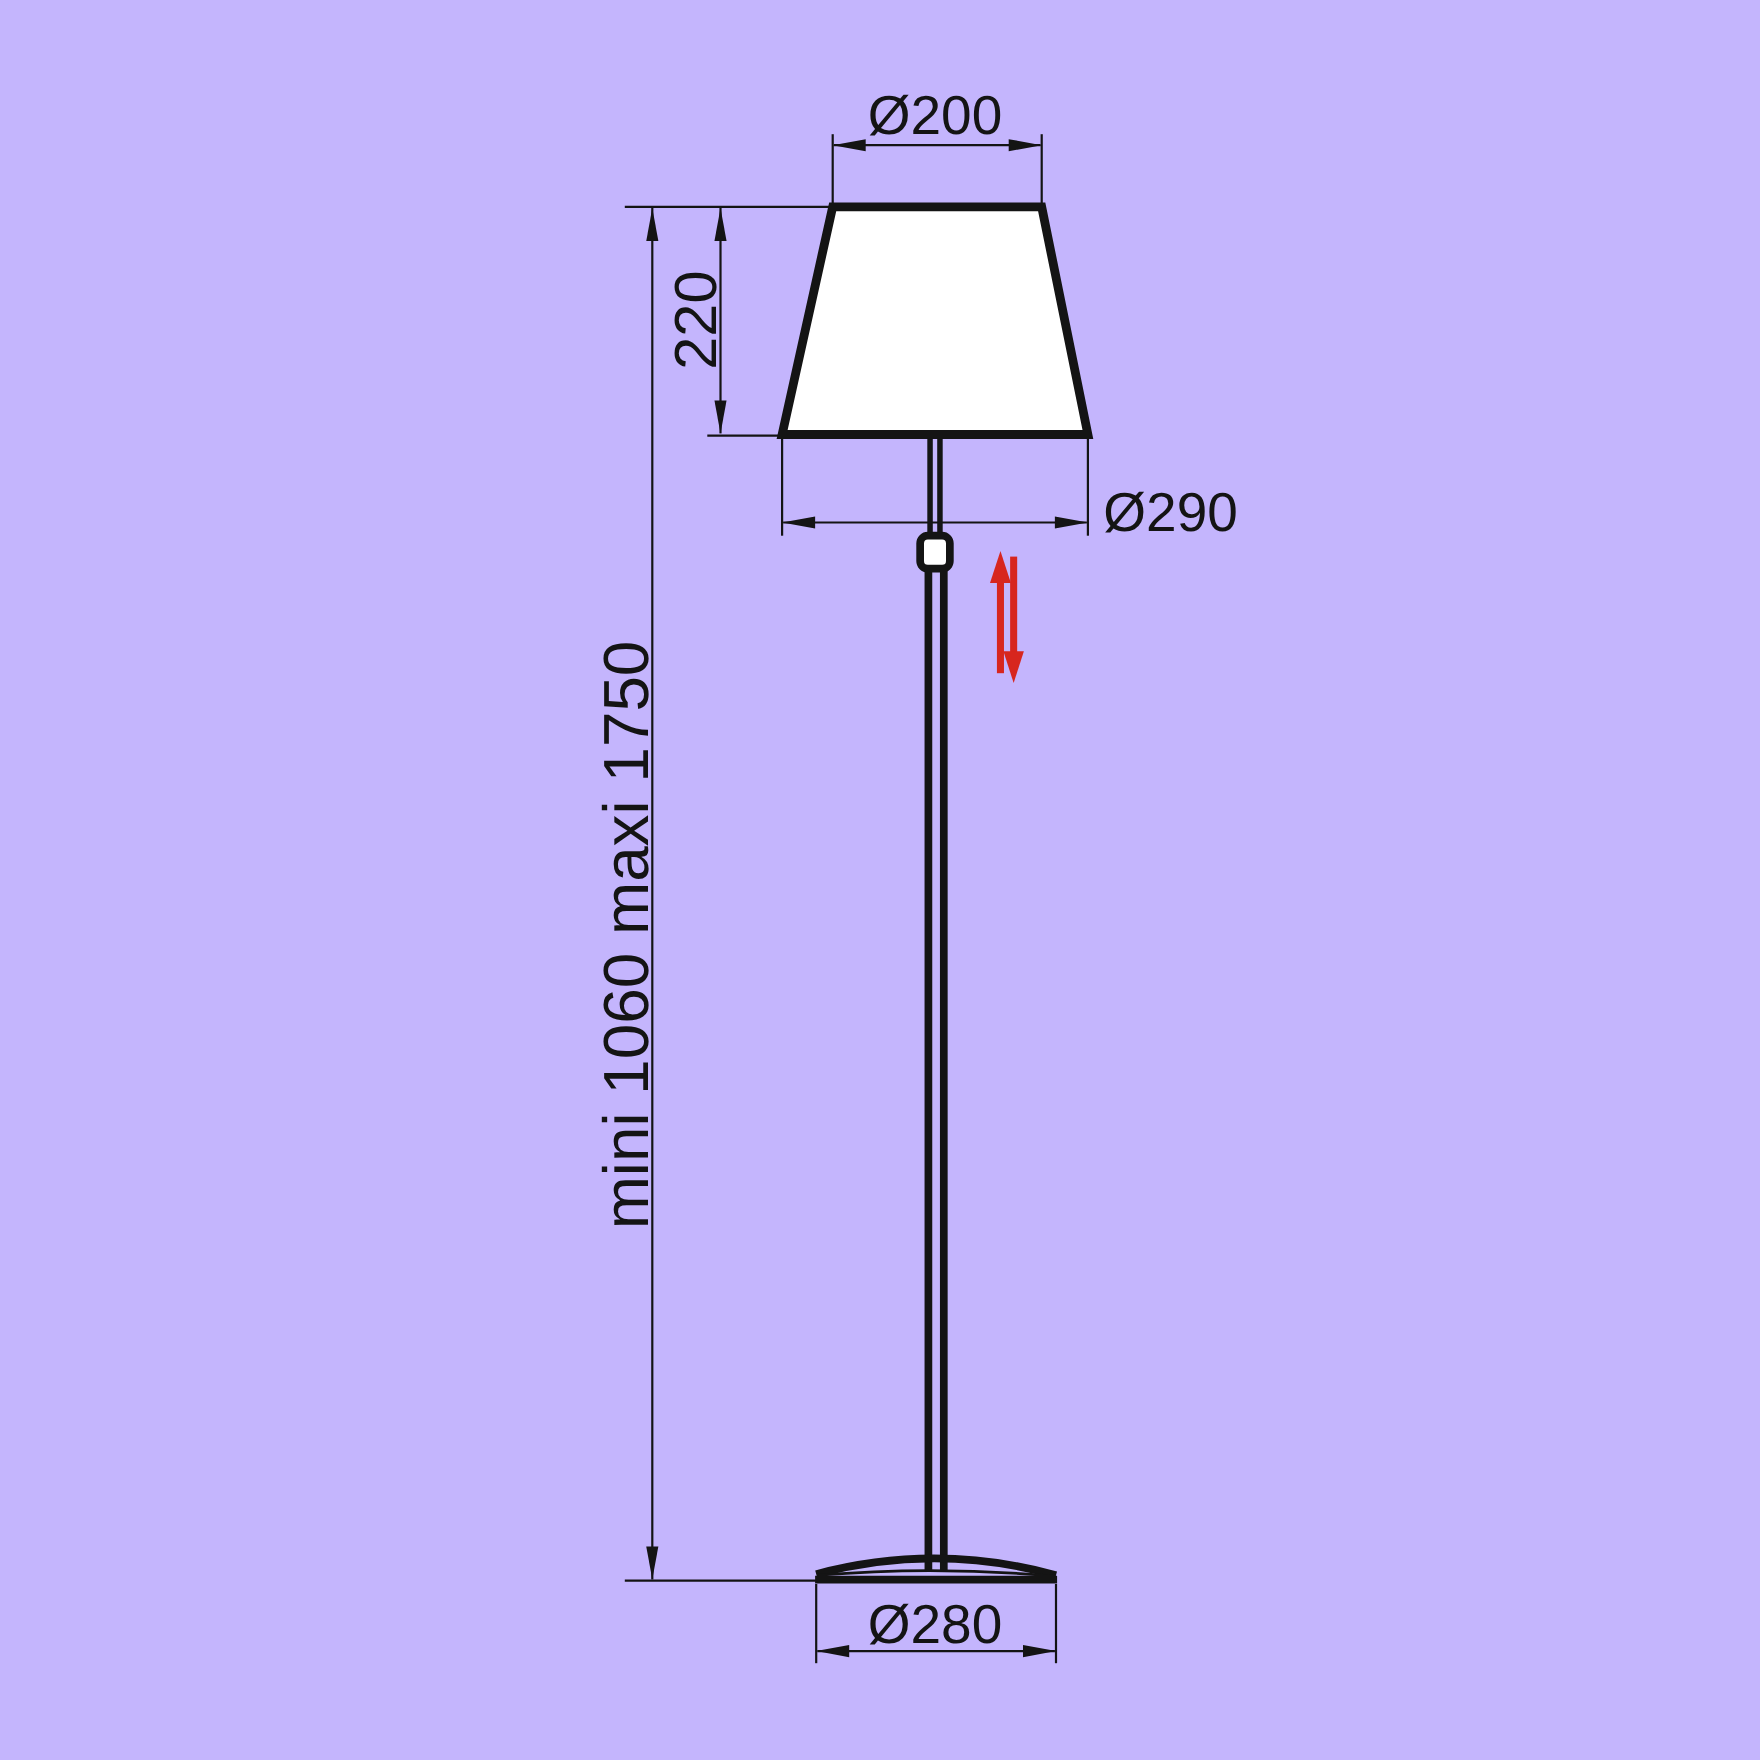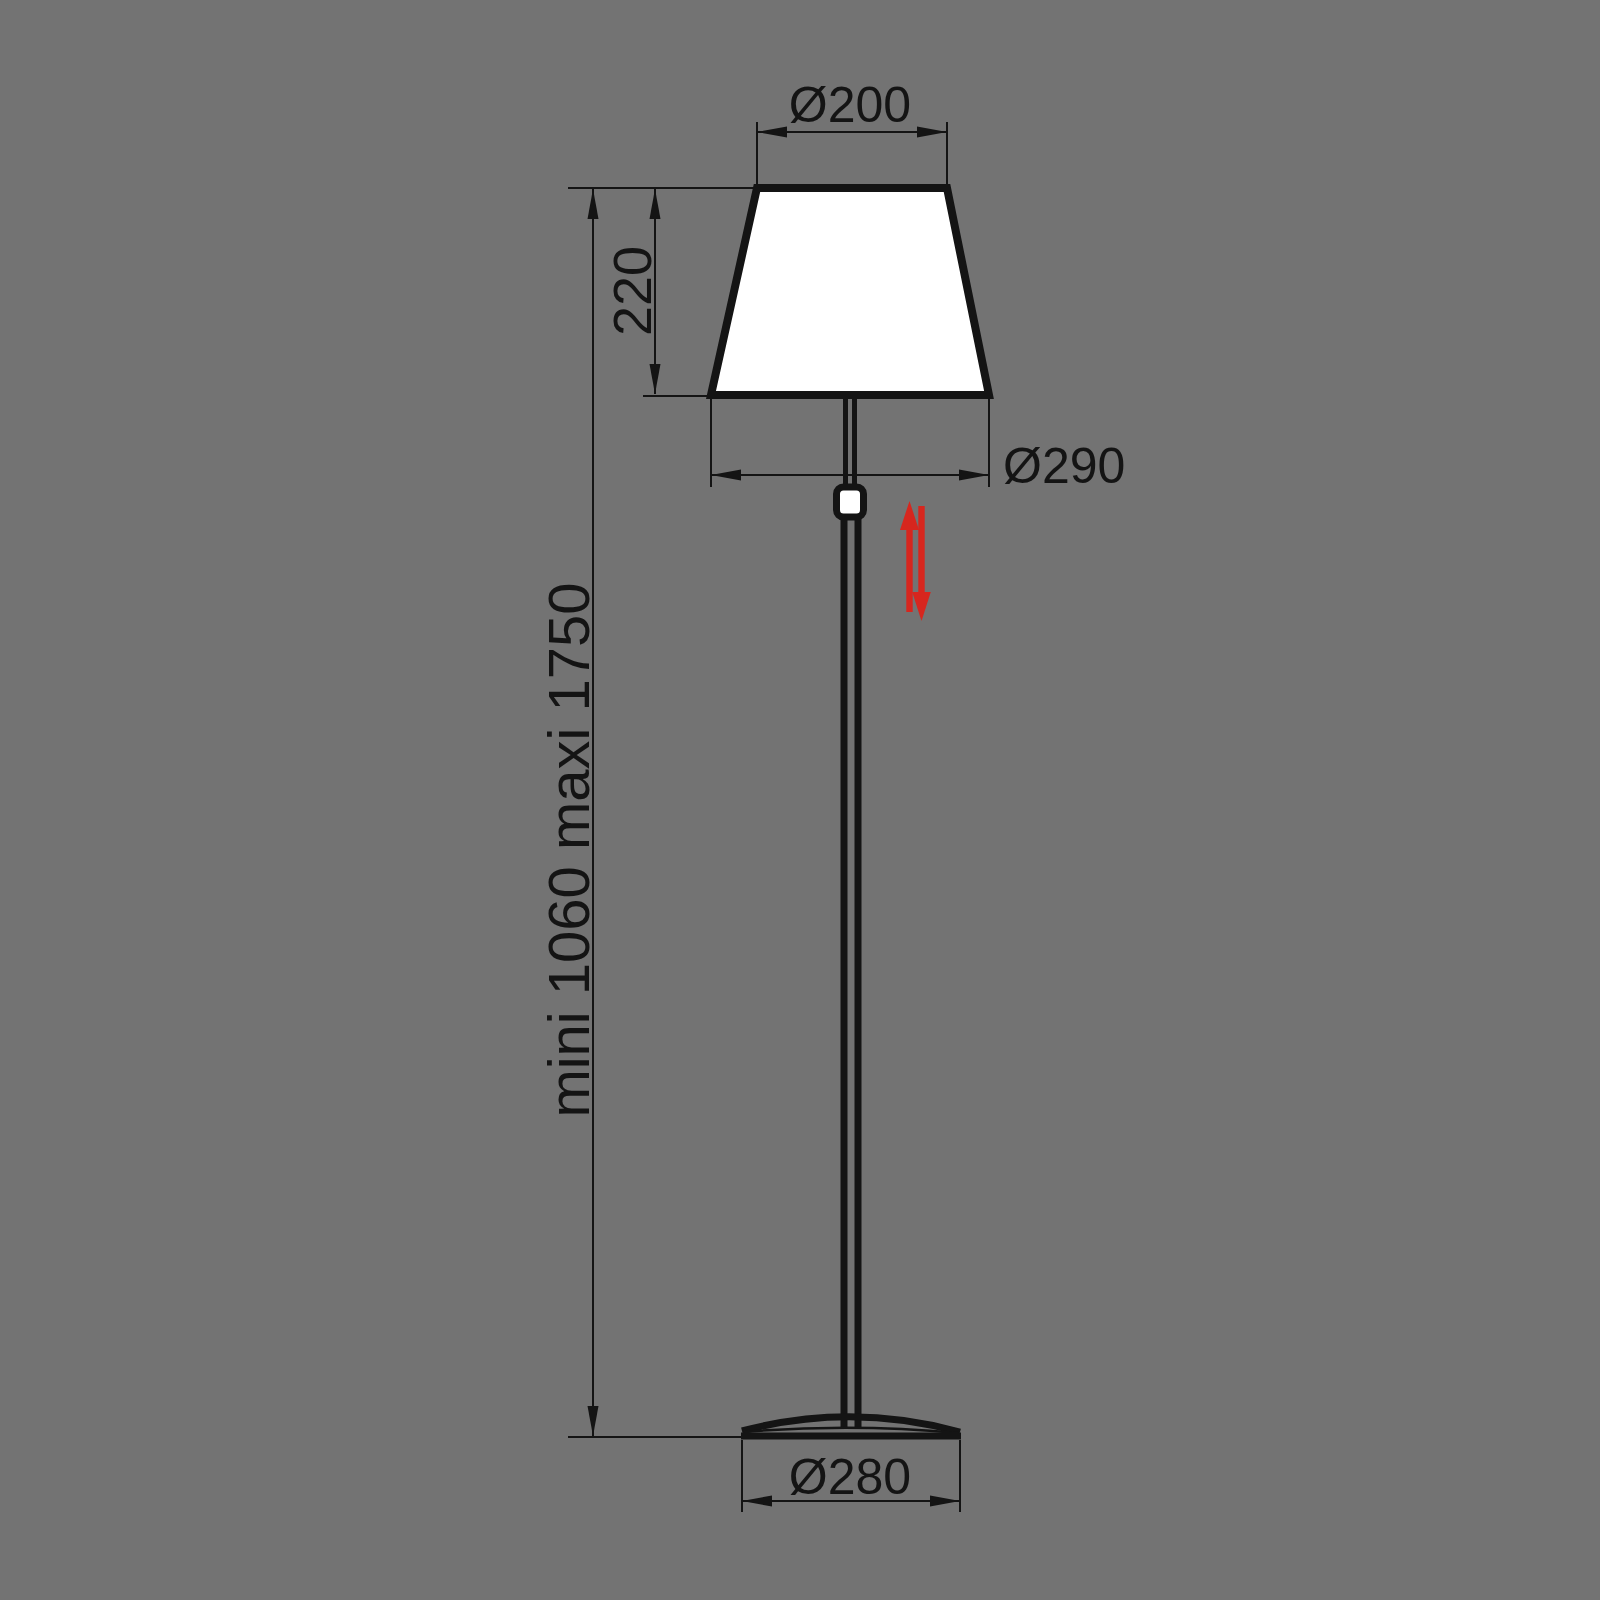--- a/index.html
+++ b/index.html
@@ -4,21 +4,21 @@
 <style>
   html, body {
     margin: 0;
     padding: 0;
     background: #ffffff;
   }
   .stage {
     position: relative;
     width: 1600px;
     height: 1600px;
-    background: #737373;
+    background: #c4b5fd;
     overflow: hidden;
   }
   svg {
     display: block;
   }
   svg text {
     font-family: "Liberation Sans", "DejaVu Sans", sans-serif;
     font-size: 50px;
   }
   svg text.dim-vert {

